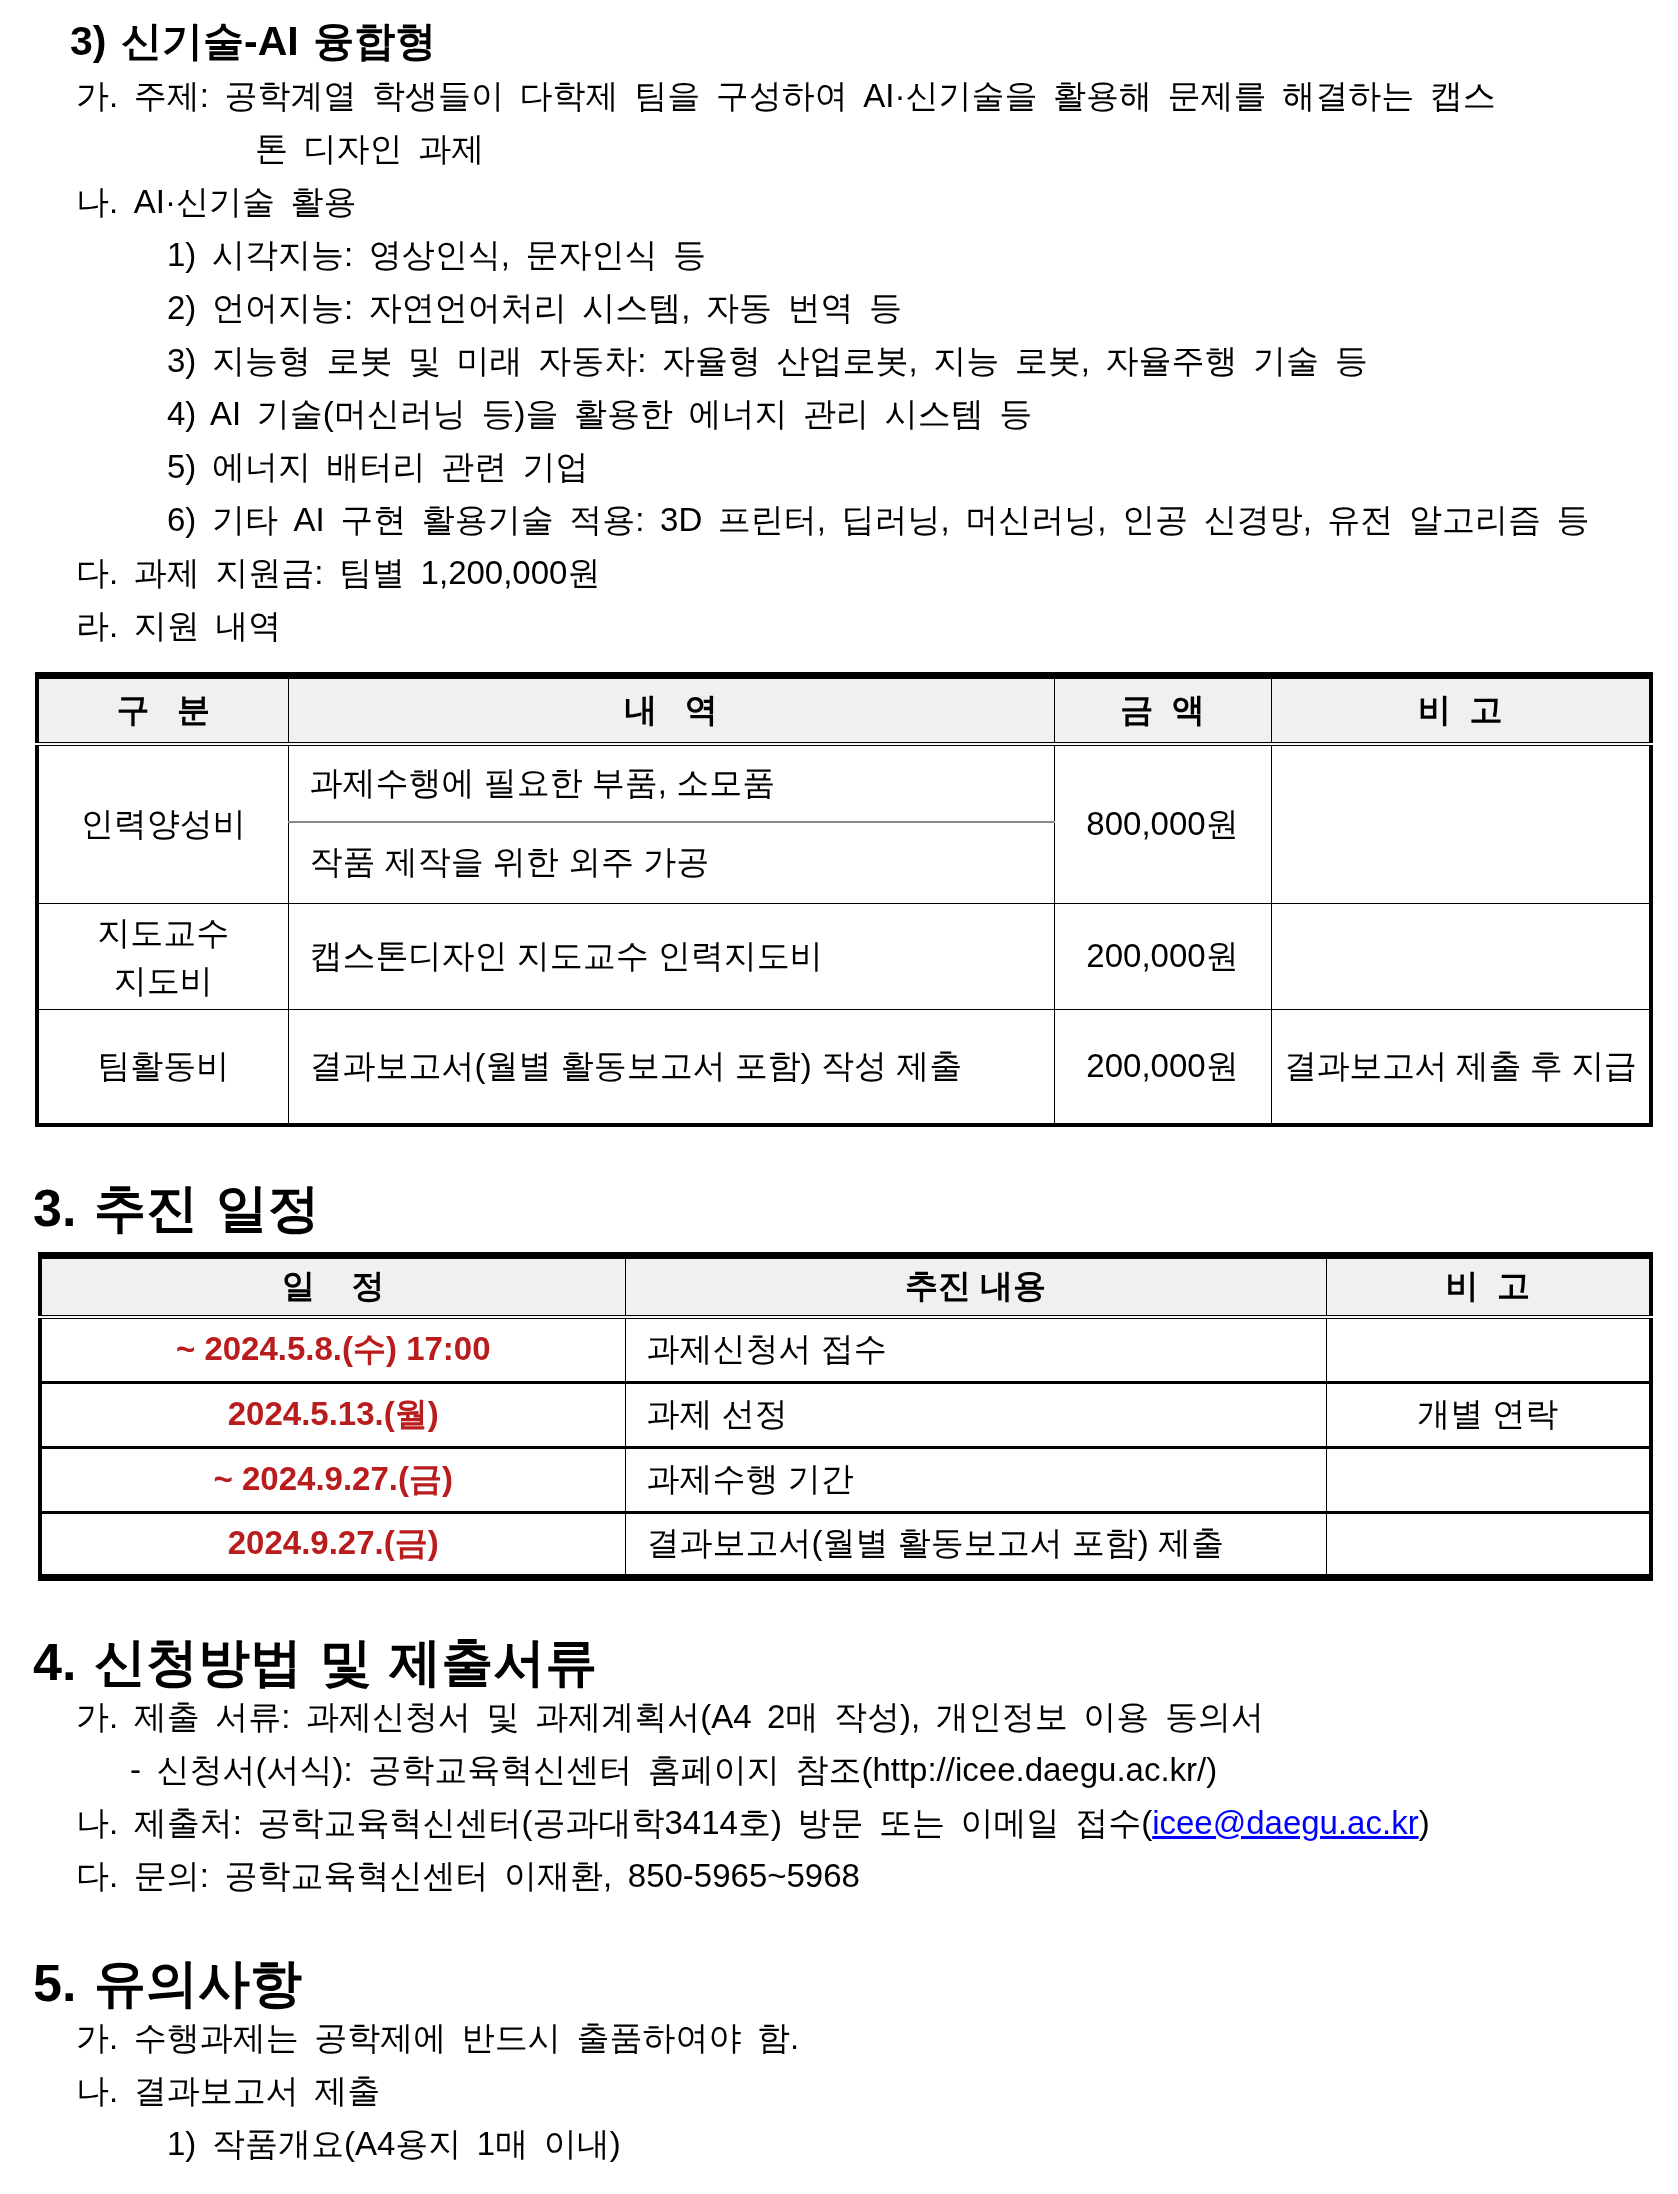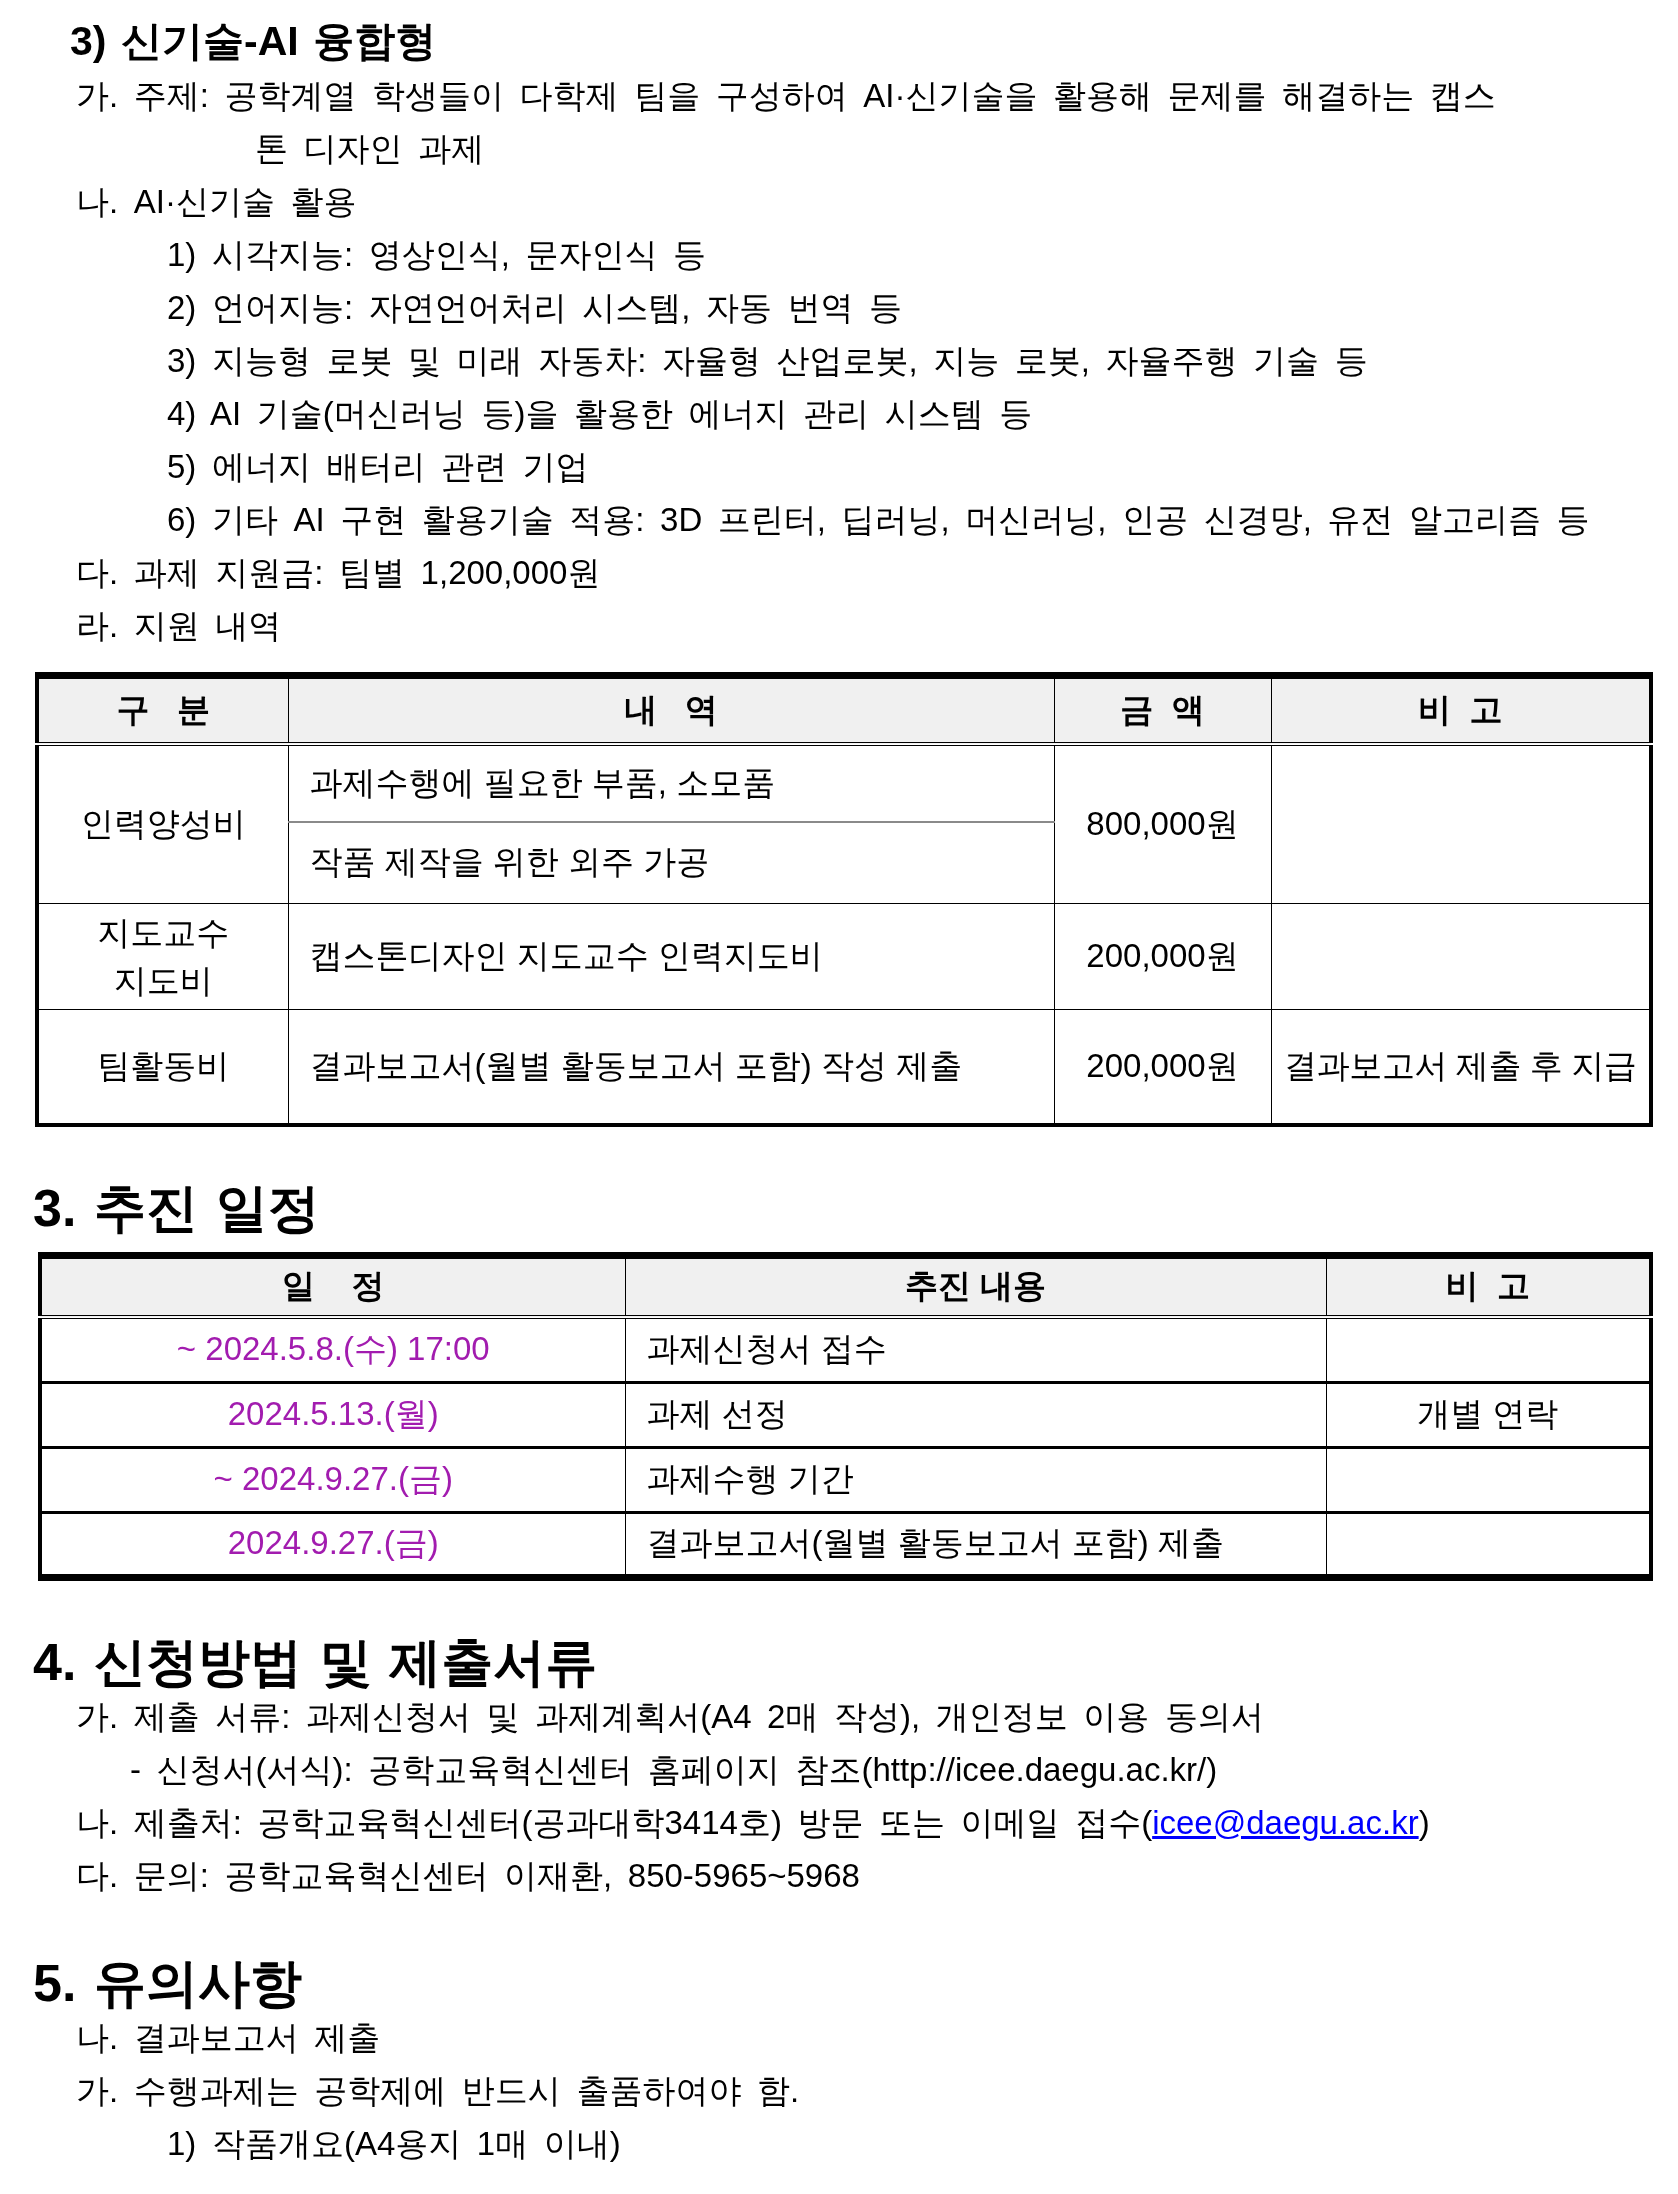--- a/index.html
+++ b/index.html
@@ -41,21 +41,21 @@
   .t1 .sub { border-top: 2.4px solid #8a8a8a; }
   .cat-line { line-height: 48px; text-align: center; }
 
   
   .t2 { margin: 16px 0 0 38px; width: 1615px;
         border: 4px solid #000; border-top: 7.2px solid #000; border-bottom: 7.2px solid #000; }
   .t2 th { background: #f0f0f0; border: 1.6px solid #000; border-bottom: 4.8px double #000;
            font-weight: bold; white-space: pre; text-align: center; height: 62px; }
   .t2 td { border: 1.6px solid #000; border-top: 3.2px solid #000; border-bottom: 3.2px solid #000;
            vertical-align: middle; height: 65px; }
-  .red { color: #a21caf; }
+  .red { color: #b91c1c; font-weight: bold; }
 
   .link { color: #0000ff; text-decoration: underline; cursor: pointer; }
 </style>
 </head>
 <body>
 
 <div class="page">
 
   <div class="line big p-h1">3) 신기술-AI 융합형</div>
   <div class="line p-ga">가. 주제: 공학계열 학생들이 다학제 팀을 구성하여 AI·신기술을 활용해 문제를 해결하는 캡스</div>
@@ -150,18 +150,18 @@
 
   <div class="line sec">4. 신청방법 및 제출서류</div>
   <div class="line p-ga">가. 제출 서류: 과제신청서 및 과제계획서(A4 2매 작성), 개인정보 이용 동의서</div>
   <div class="line p-dash">- 신청서(서식): 공학교육혁신센터 홈페이지 참조(http://icee.daegu.ac.kr/)</div>
   <div class="line p-ga">
     <span>나. 제출처: 공학교육혁신센터(공과대학3414호) 방문 또는 이메일 접수(</span><a class="link">icee@daegu.ac.kr</a><span>)</span>
   </div>
   <div class="line p-ga">다. 문의: 공학교육혁신센터 이재환, 850-5965~5968</div>
 
   <div class="line sec">5. 유의사항</div>
+  <div class="line p-ga">가. 수행과제는 공학제에 반드시 출품하여야 함.</div>
   <div class="line p-ga">나. 결과보고서 제출</div>
-  <div class="line p-ga">가. 수행과제는 공학제에 반드시 출품하여야 함.</div>
   <div class="line p-num">1) 작품개요(A4용지 1매 이내)</div>
 
 </div>
 
 
 </body></html>

